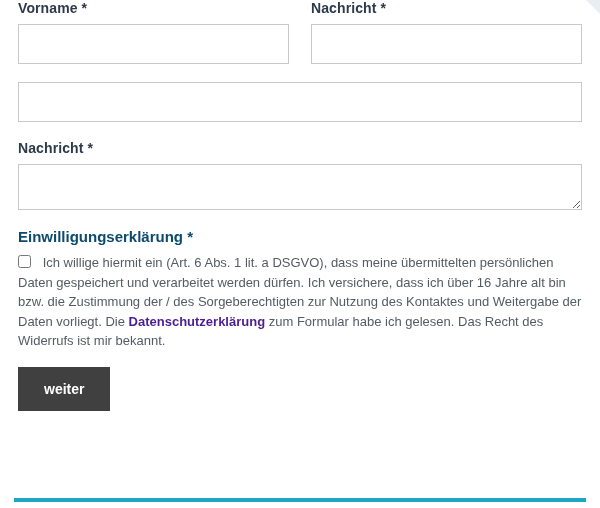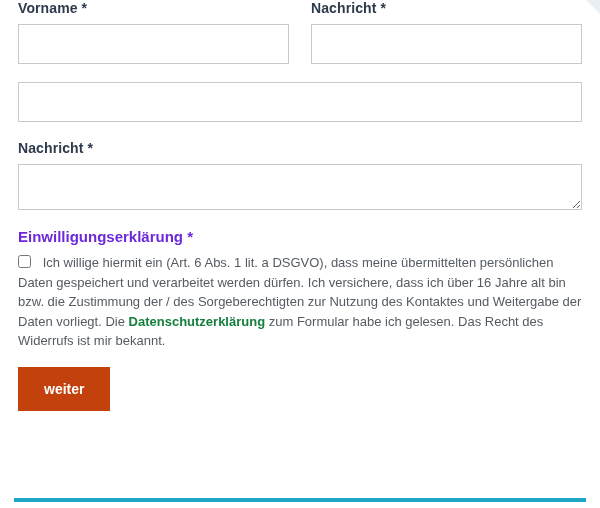--- a/index.html
+++ b/index.html
@@ -43,42 +43,42 @@
     box-sizing:border-box;
     outline:none;
   }
   textarea.txt{
     height:46px;
     resize:both;
   }
   .consent-heading{
     font-weight:700;
     font-size:15px;
-    color:#6d28d9;
+    color:#0c4a6e;
     margin:10px 0 8px 0;
   }
   .consent-row{
     font-size:13px;
     color:#555b63;
     line-height:1.5;
   }
   .consent-row input[type=checkbox]{
     margin:0 8px 0 0;
     vertical-align:top;
     transform:translateY(2px);
   }
   .consent-link{
-    color:#15803d;
+    color:#4c1d95;
     font-weight:700;
     text-decoration:none;
     cursor:pointer;
   }
   .submit-btn{
     margin-top:16px;
-    background:#c2410c;
+    background:#404040;
     color:#ffffff;
     border:none;
     padding:14px 26px;
     font-size:14px;
     font-weight:700;
     cursor:pointer;
   }
   .bottom-bar{
     position:absolute;
     left:14px;

